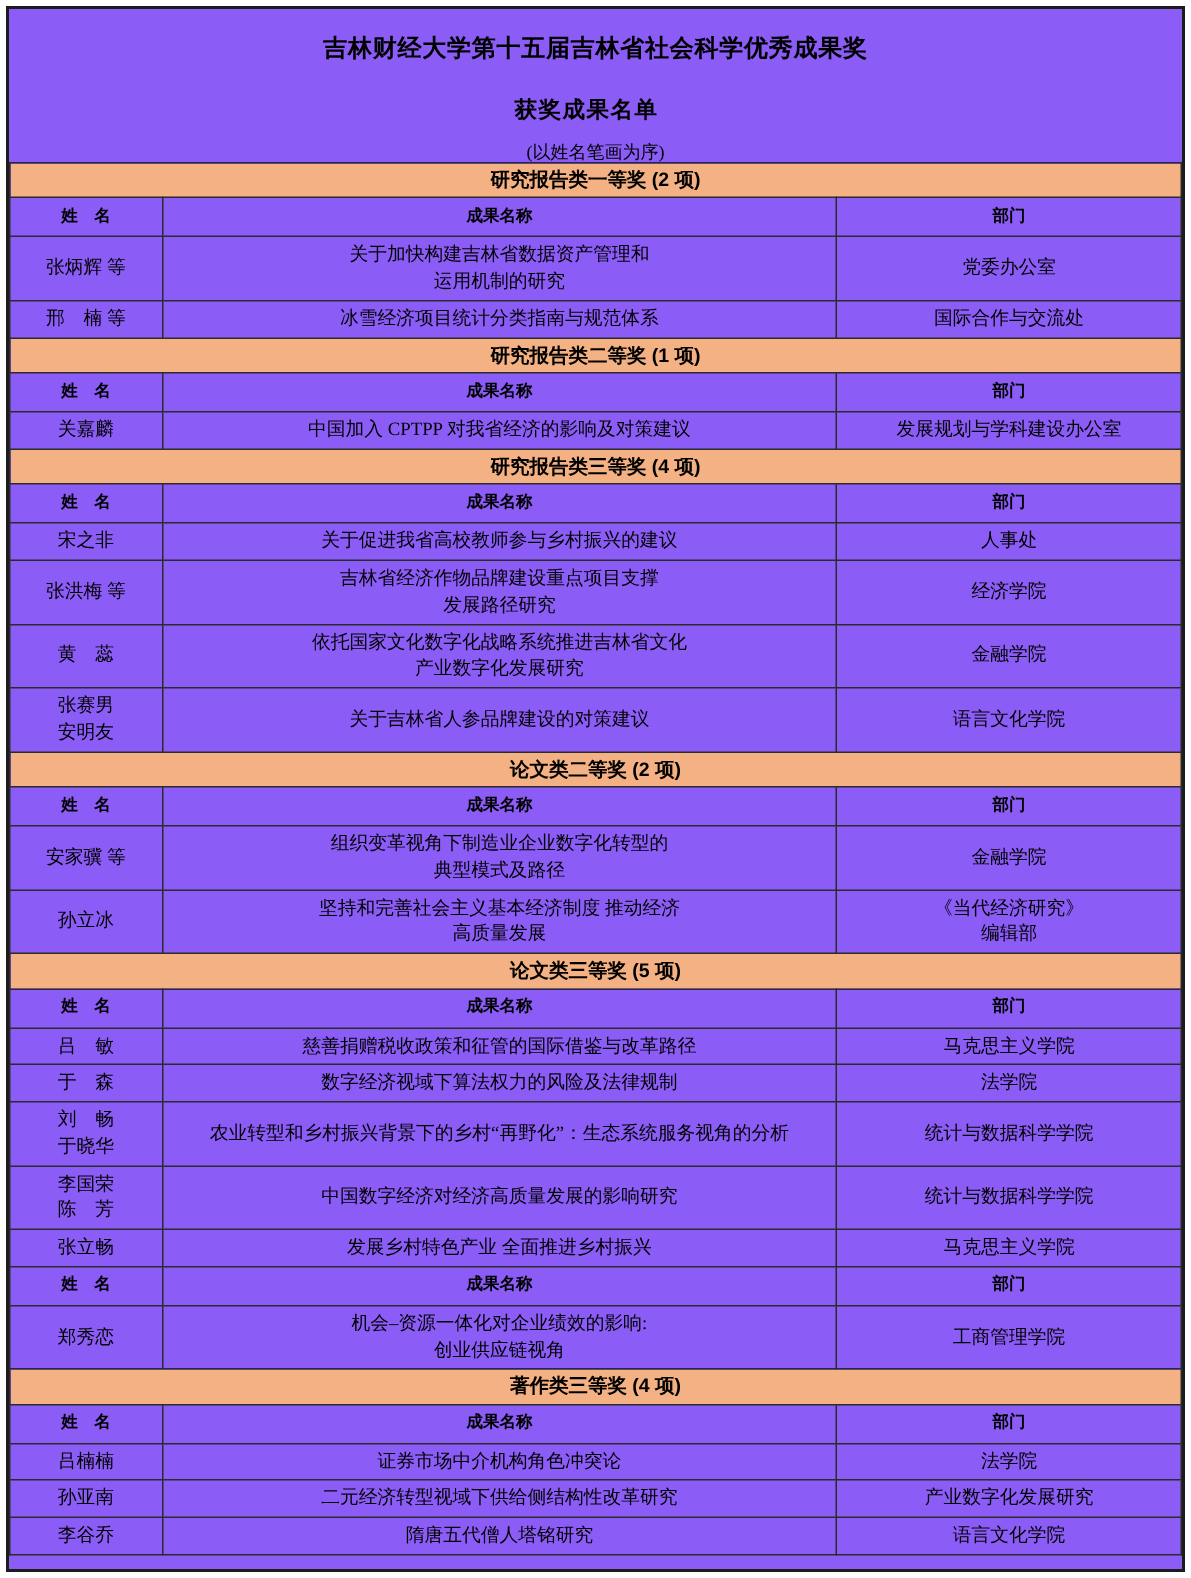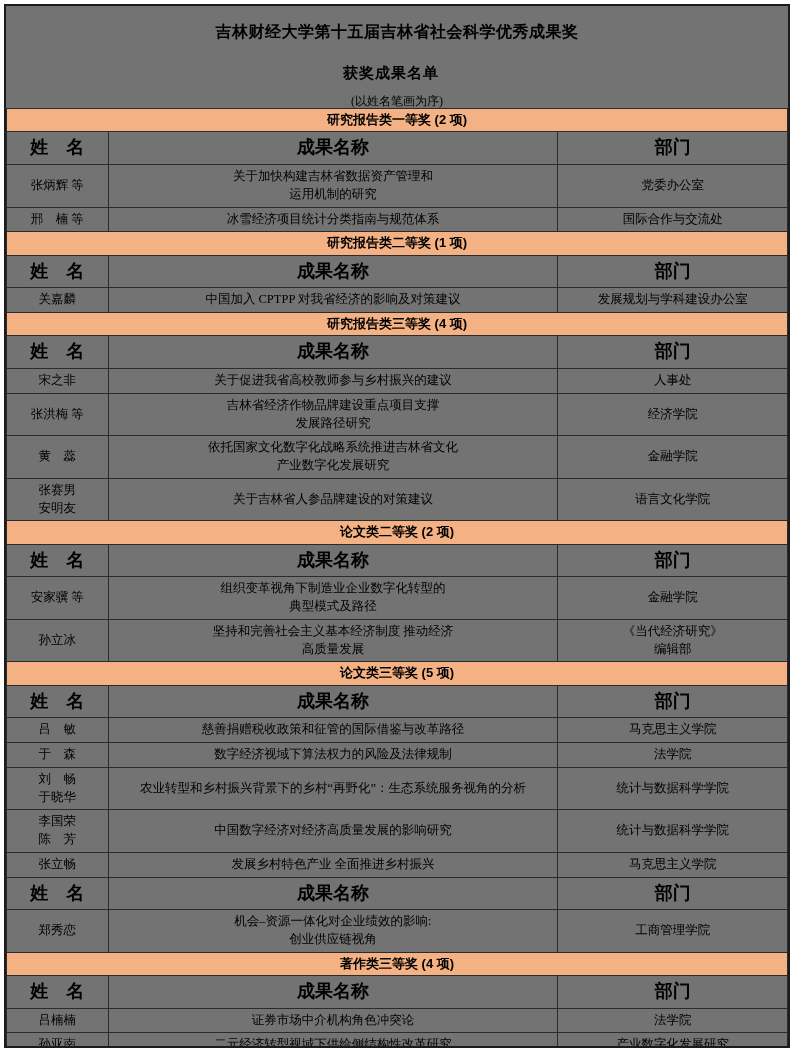--- a/index.html
+++ b/index.html
@@ -9,21 +9,21 @@
     font-family:"Liberation Serif","DejaVu Serif",serif;
     color:#000;
     overflow:hidden;
   }
   .page{
     box-sizing:border-box;
     position:absolute;
     left:4px;top:4px;
     width:786px;height:1044px;
     border:2px solid #1c1c1c;
-    background:#737373;
+    background:#8b5cf6;
     overflow:hidden;
   }
   .title-block{
     text-align:center;
     padding-top:16px;
     height:86px;
   }
   .doc-title{
     font-family:"Liberation Sans","DejaVu Sans",sans-serif;
     font-size:16px;
@@ -62,21 +62,21 @@
     font-family:"Liberation Sans","DejaVu Sans",sans-serif;
     font-weight:bold;
     font-size:13px;
     padding:2px 4px;
     height:18px;
     text-align:center;
   }
   tr.colhead-row td{
     font-family:Liberation Sans, sans-serif;
     font-weight:bold;
-    font-size:18px;
+    font-size:11px;
     padding:3px 16px;
     height:19px;
   }
   col.c-name{width:13%;}
   col.c-title{width:57.6%;}
   col.c-dept{width:29.4%;}
 </style>
 </head>
 <body>
 

